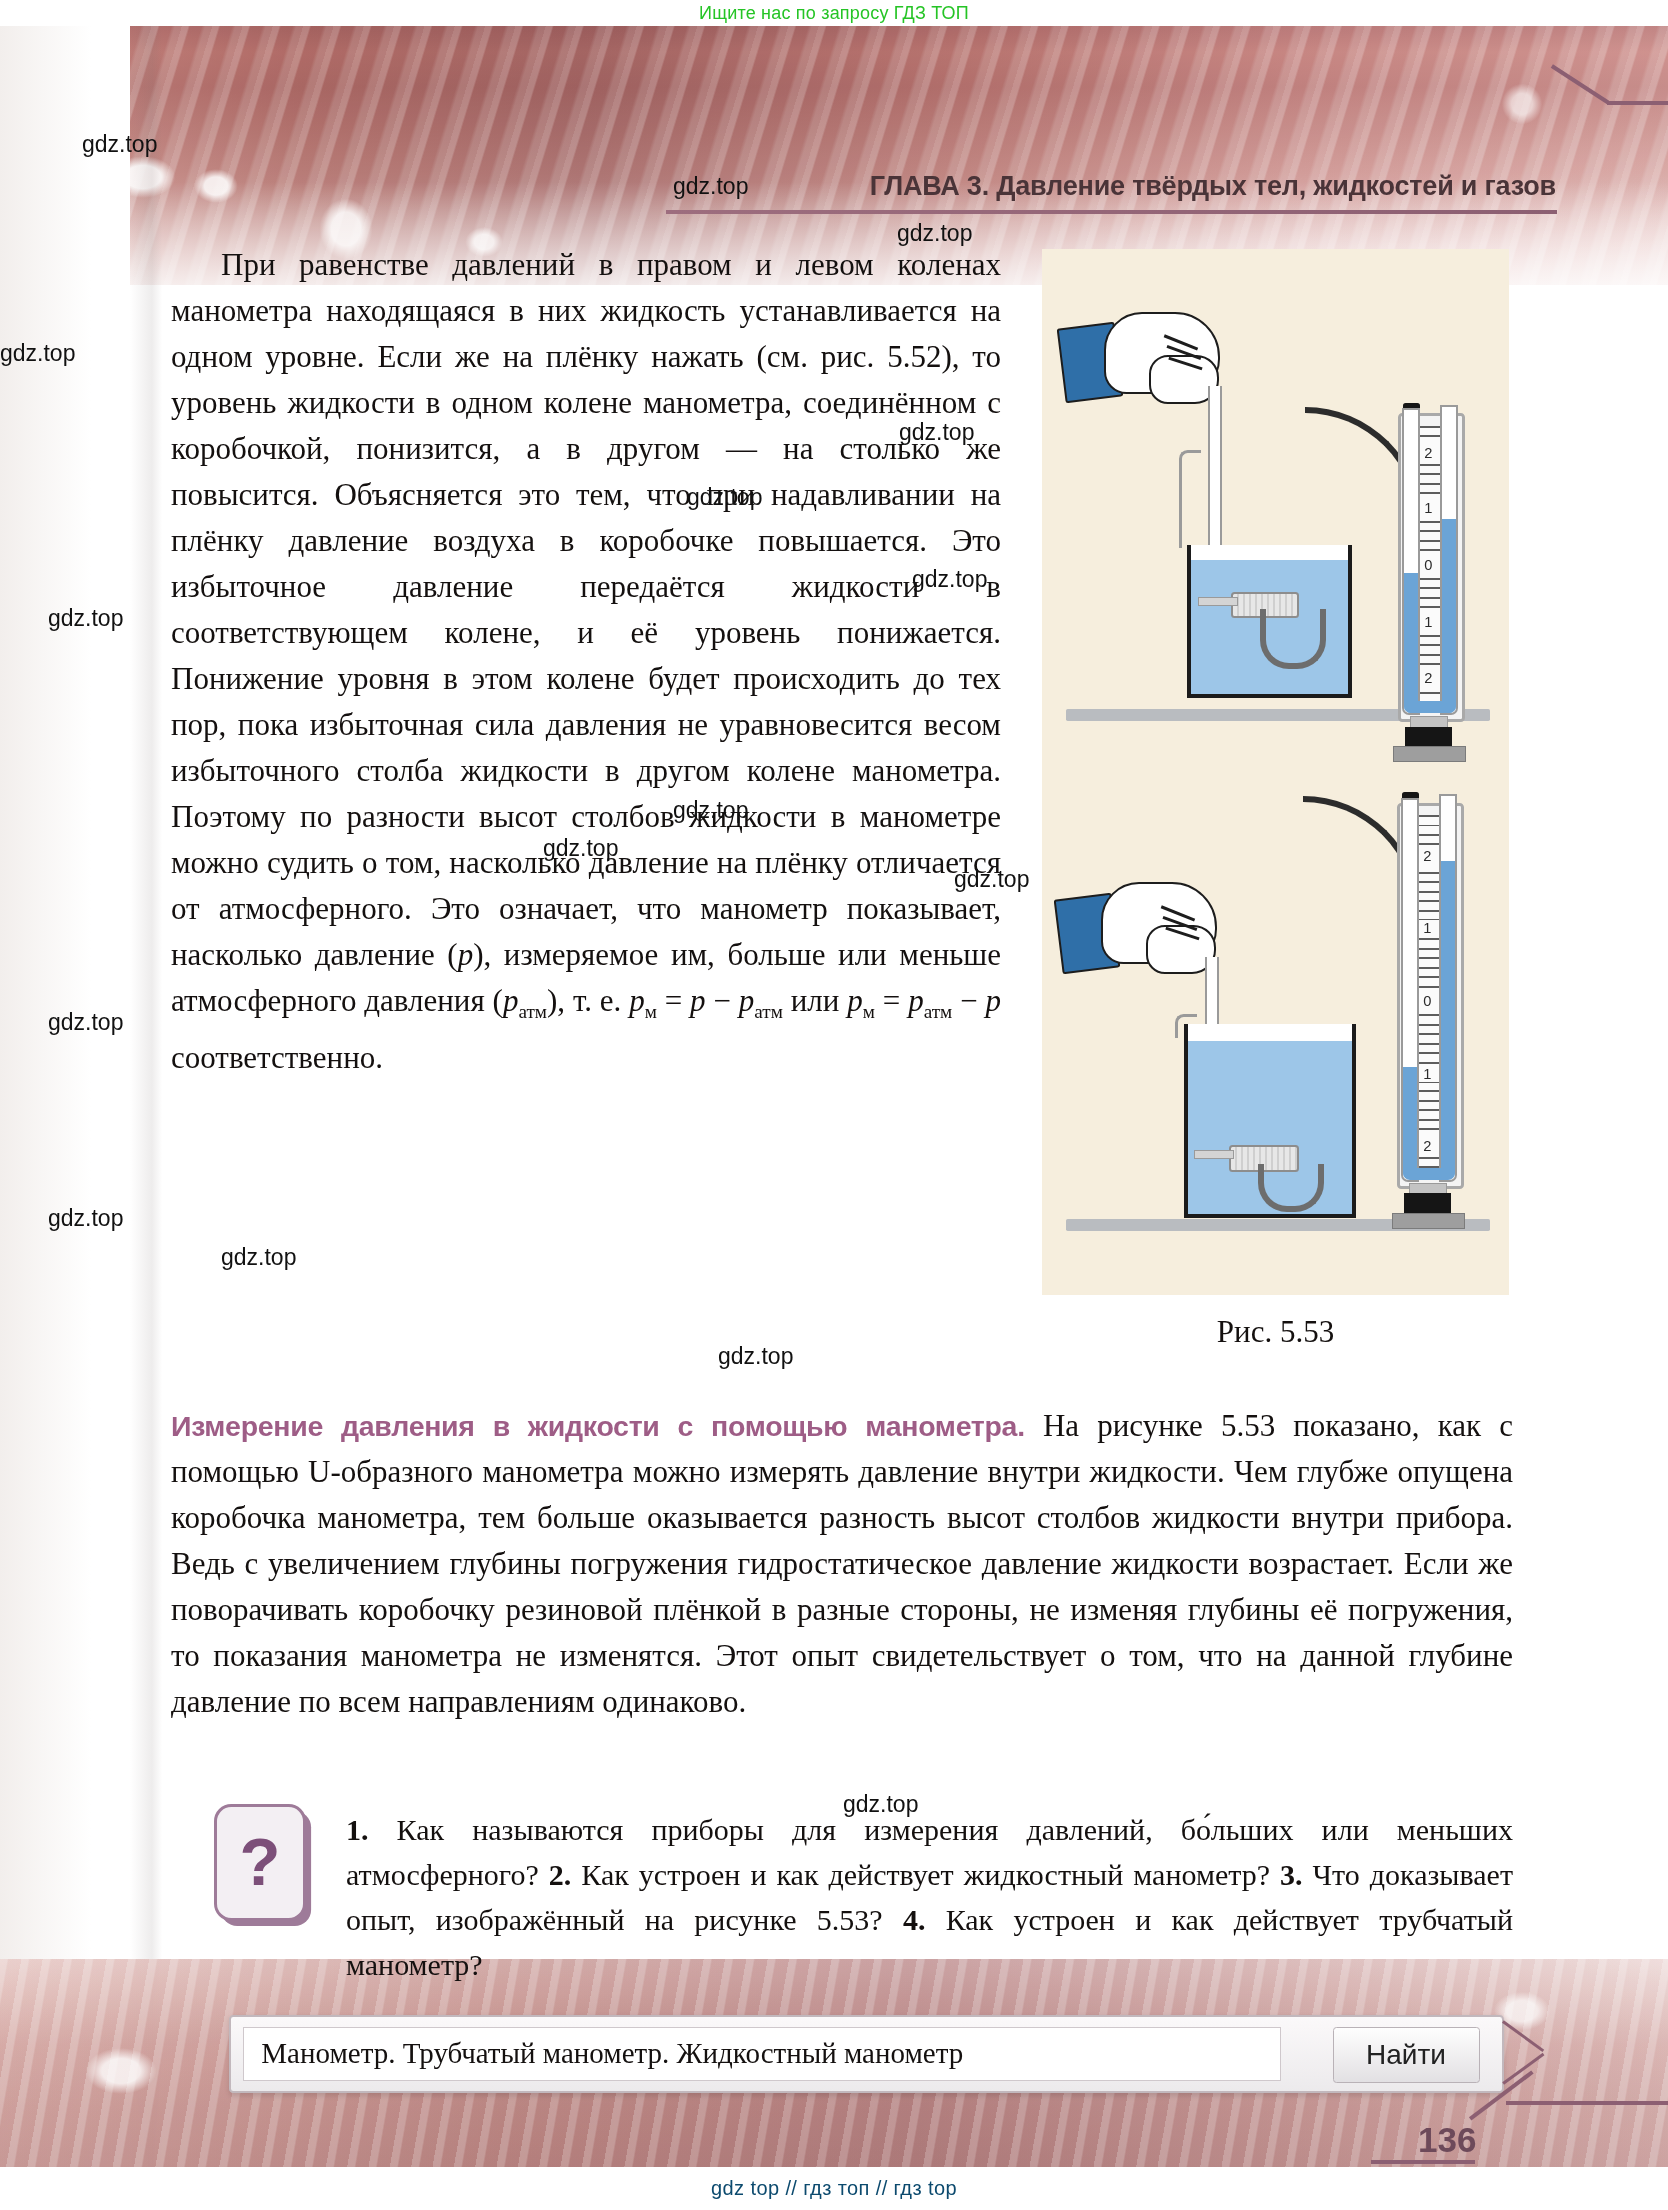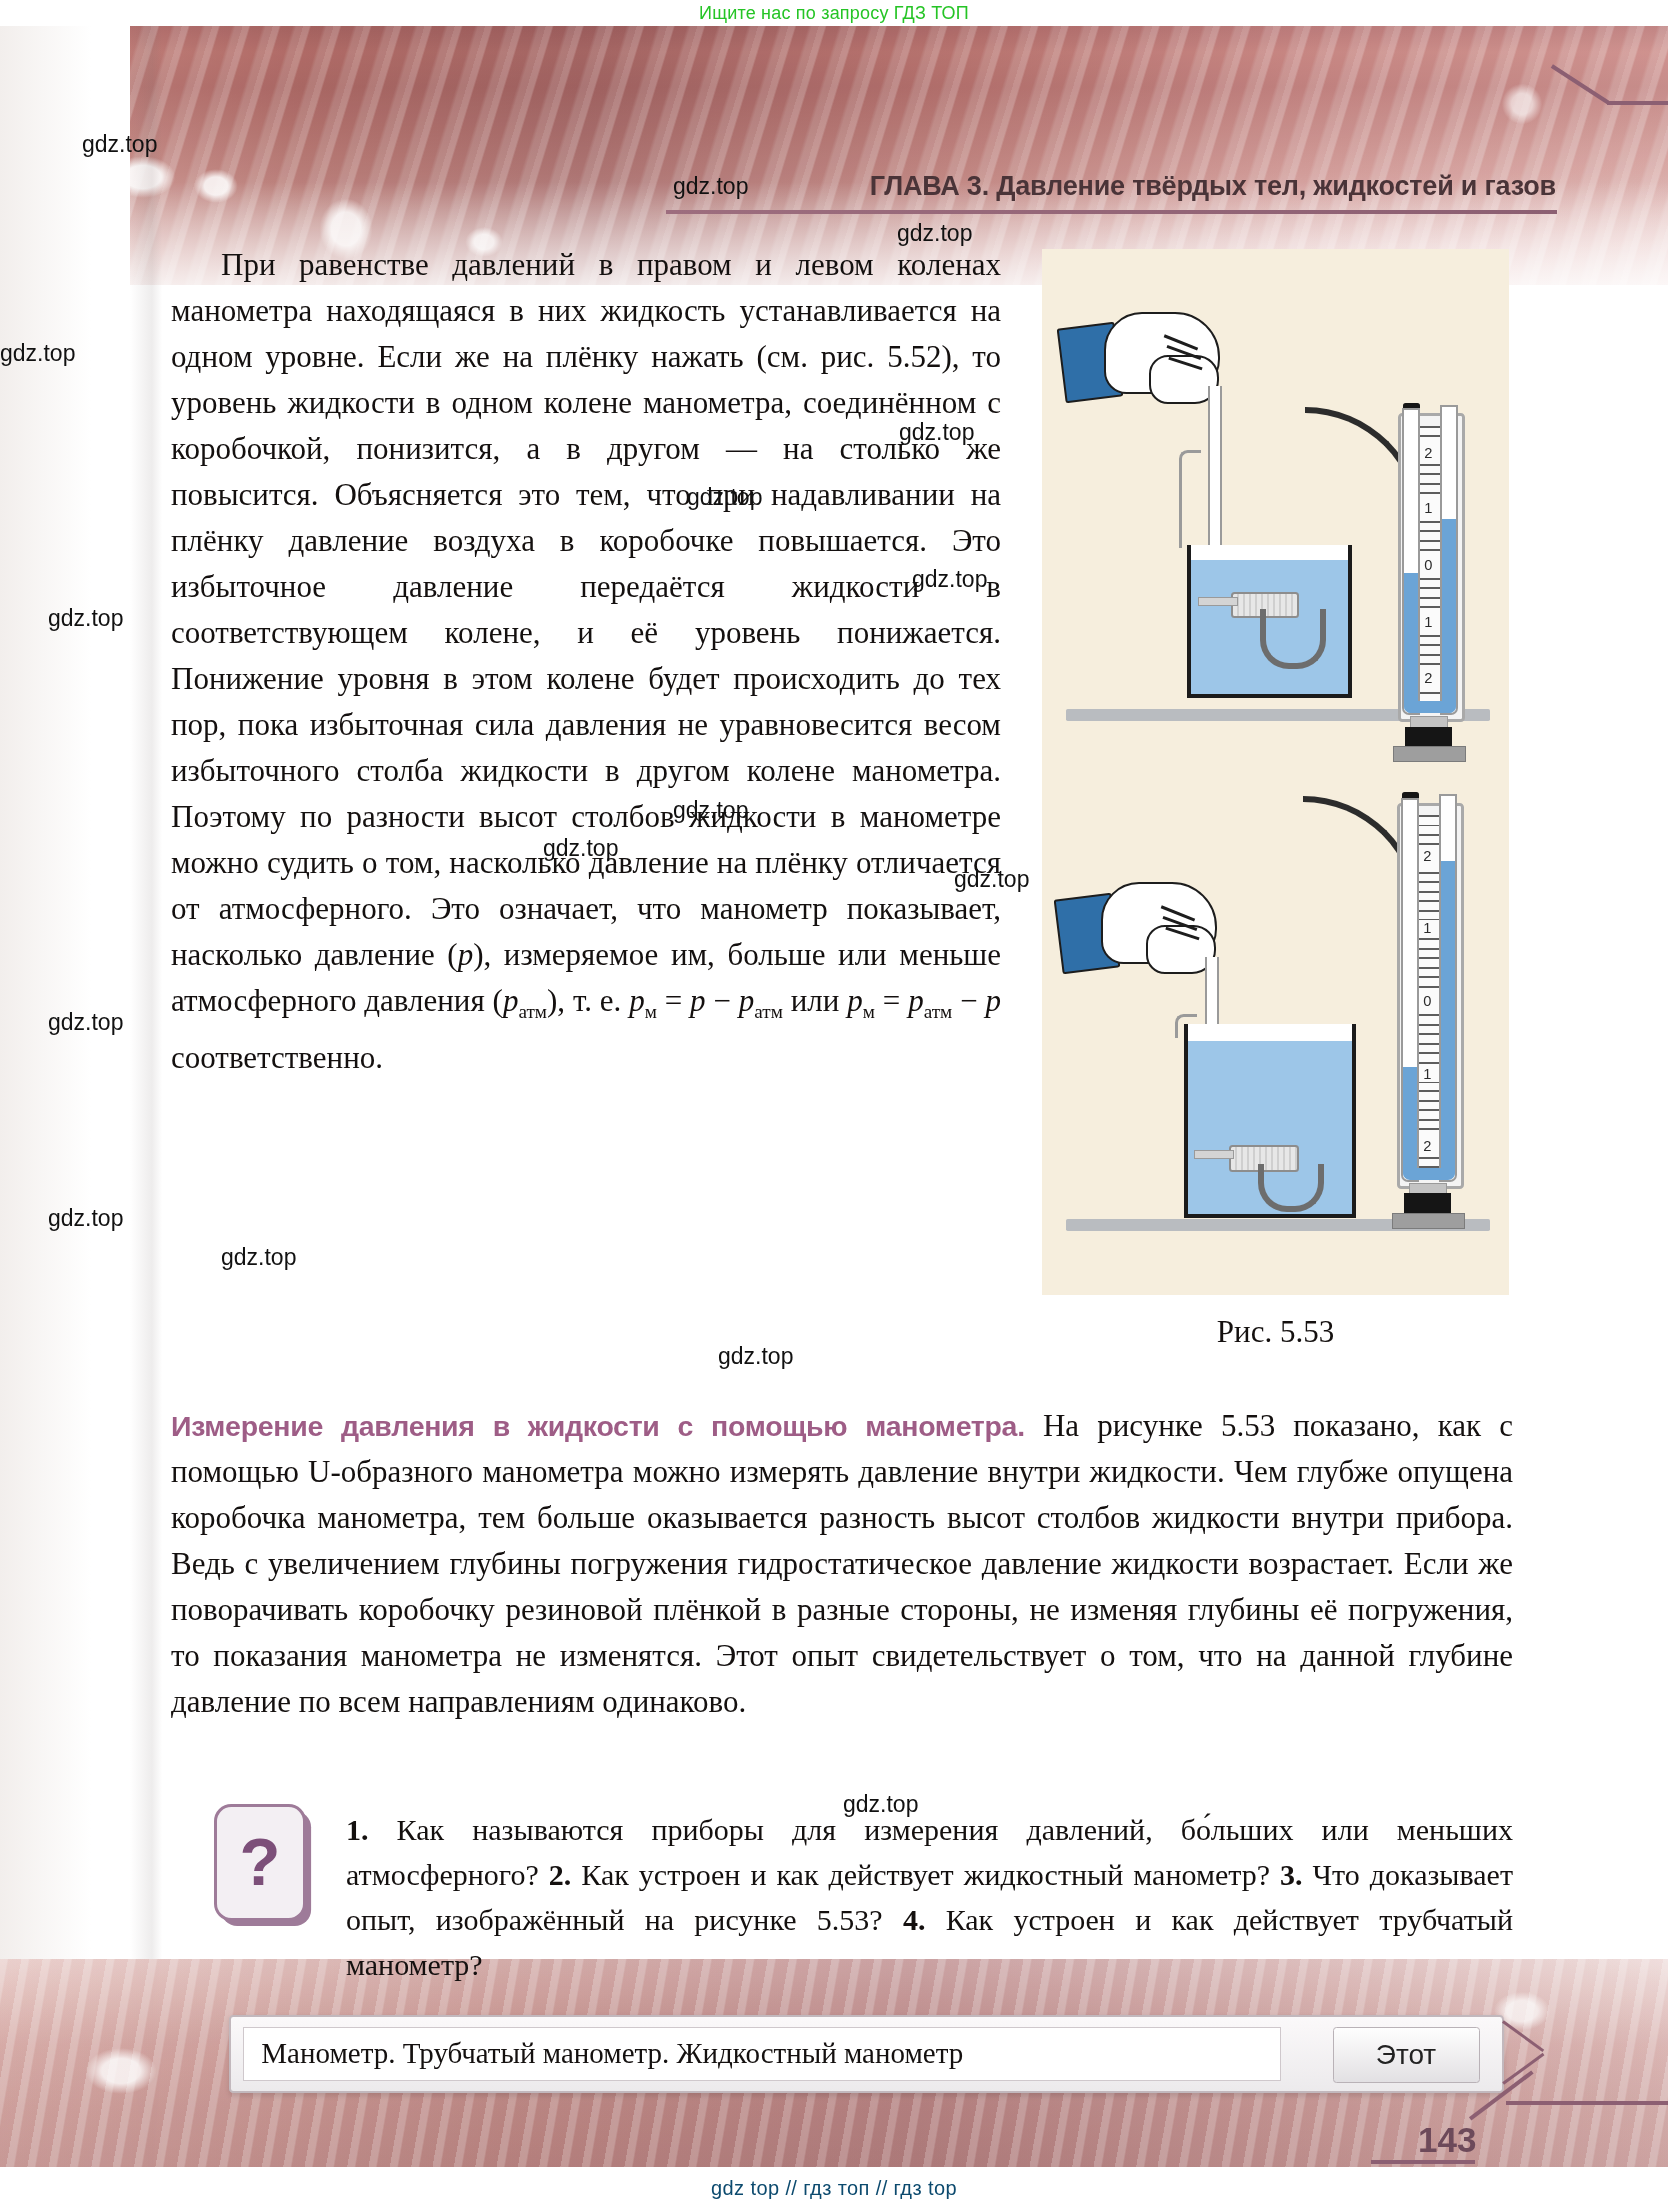--- a/index.html
+++ b/index.html
@@ -382,31 +382,31 @@
 
   <div class="qmark">
     <span>?</span>
   </div>
   <div class="questions">
     <b>1.</b><span> Как называются приборы для измерения давлений, бо́льших или меньших атмосферного? </span><b>2.</b><span> Как устроен и как действует жидкостный манометр? </span><b>3.</b><span> Что доказывает опыт, изображённый на рисунке 5.53? </span><b>4.</b><span> Как устроен и как действует трубчатый манометр?</span>
   </div>
 
   <div class="searchbar">
     <div class="search-input">Манометр. Трубчатый манометр. Жидкостный манометр</div>
-    <div class="search-btn">Этот</div>
+    <div class="search-btn">Найти</div>
   </div>
   <div class="search-chev">
     <i class="c1"></i>
       <i class="c2"></i>
   </div>
 
   <div class="pagenum-top"></div>
   <div class="pagenum-slash"></div>
   <div class="pagenum-rule"></div>
-  <div class="pagenum">143</div>
+  <div class="pagenum">136</div>
 
   <div id="wm-layer">
       <div class="wm" style="left: 82px; top: 105px;">gdz.top</div>
       <div class="wm" style="left: 0px; top: 314px;">gdz.top</div>
       <div class="wm" style="left: 48px; top: 579px;">gdz.top</div>
       <div class="wm" style="left: 48px; top: 983px;">gdz.top</div>
       <div class="wm" style="left: 48px; top: 1179px;">gdz.top</div>
       <div class="wm" style="left: 221px; top: 1218px;">gdz.top</div>
       <div class="wm" style="left: 543px; top: 809px;">gdz.top</div>
       <div class="wm" style="left: 673px; top: 147px;">gdz.top</div>

